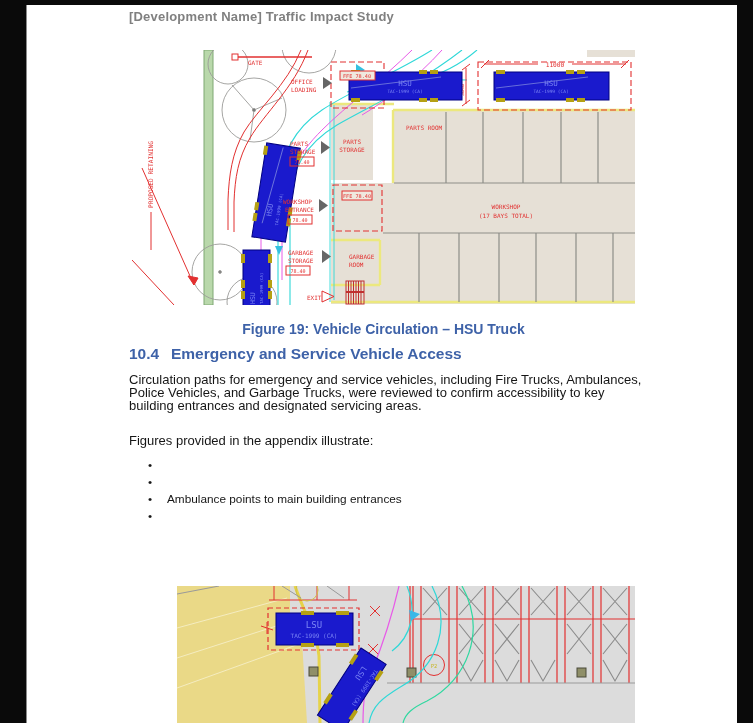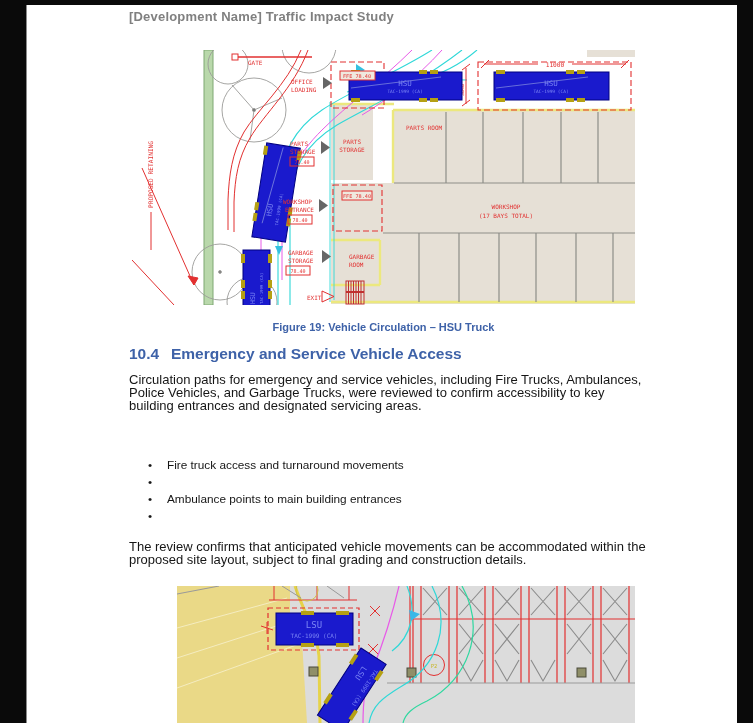--- a/index.html
+++ b/index.html
@@ -3,21 +3,21 @@
 <meta charset="utf-8">
 <style>
   html,body{margin:0;padding:0;background:#0a0a0a;}
   *{box-sizing:border-box;}
   #stage{position:relative;width:753px;height:723px;background:#0a0a0a;overflow:hidden;
          font-family:"Liberation Sans", sans-serif;}
   #page{position:absolute;left:26px;top:5px;width:711px;height:718px;background:#ffffff;
         border-left:1px solid #8a8a8a;}
   .abs{position:absolute;}
   .hdr{left:102px;top:4px;font-size:13px;font-weight:bold;color:#808080;letter-spacing:.2px;}
-  .caption{left:105px;top:316px;width:503px;text-align:center;font-size:11px;font-weight:bold;color:#3e62a8;}
+  .caption{left:105px;top:316px;width:503px;text-align:center;font-size:14px;font-weight:bold;color:#3e62a8;}
   .h2{left:102px;top:340px;font-size:15.5px;font-weight:bold;color:#3e62a8;}
   .h2 .num{display:inline-block;width:42px;}
   .body-text{left:102px;width:517px;font-size:13px;line-height:13px;color:#161616;}
   .bullets{left:121px;top:452px;width:500px;font-size:11.8px;color:#161616;}
   .bullet-row{display:flex;line-height:17px;}
   .bullet-dot{width:19px;flex:0 0 19px;}
   svg text{font-family:"DejaVu Sans Mono", monospace;}
   .cadR{fill:#e23030;}
   .trkTxt{fill:#7b85f5;}
 </style>
@@ -252,39 +252,38 @@
     </g>
   </svg>
 
   <div class="abs caption">Figure 19: Vehicle Circulation – HSU Truck</div>
 
   <div class="abs h2">
     <span class="num">10.4</span><span>Emergency and Service Vehicle Access</span>
   </div>
 
   <div class="abs body-text" style="top:368px">Circulation paths for emergency and service vehicles, including Fire Trucks, Ambulances, Police Vehicles, and Garbage Trucks, were reviewed to confirm accessibility to key building entrances and designated servicing areas.</div>
+  <div class="abs body-text" style="top:429px">Figures provided in the appendix illustrate:</div>
 
   <div class="abs bullets">
     <div class="bullet-row">
           <span class="bullet-dot">•</span>
-          <span>Fire truck access and turnaround movements</span>
         </div>
     <div class="bullet-row">
           <span class="bullet-dot">•</span>
         </div>
     <div class="bullet-row">
           <span class="bullet-dot">•</span>
           <span>Ambulance points to main building entrances</span>
         </div>
     <div class="bullet-row">
           <span class="bullet-dot">•</span>
         </div>
   </div>
 
-  <div class="abs body-text" style="top:535px">The review confirms that anticipated vehicle movements can be accommodated within the proposed site layout, subject to final grading and construction details.</div>
 
   <svg class="abs" style="left:150px;top:581px" width="458" height="137" viewBox="0 0 458 137">
     <rect width="458" height="137" fill="#dcdcdc"></rect>
     <polygon points="0,0 113,0 113,30 125,55 130,137 0,137" fill="#ead987"></polygon>
     <g stroke="#f4ecc0" stroke-width="1">
       <line x1="0" y1="42" x2="110" y2="12"></line>
           <line x1="0" y1="72" x2="118" y2="34"></line>
           <line x1="0" y1="102" x2="122" y2="58"></line>
     </g>
     <path d="M118,0 C128,30 140,45 142,70 L143,137" stroke="#e6d34a" stroke-width="3" fill="none"></path>

